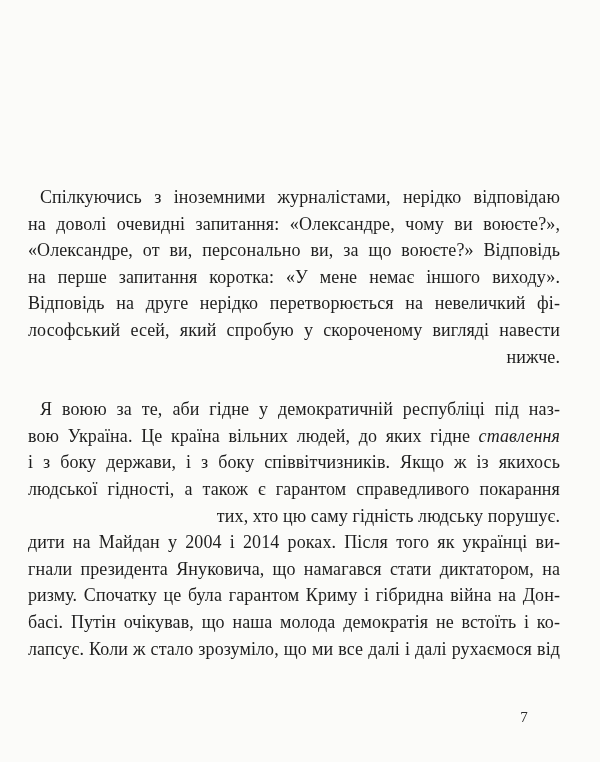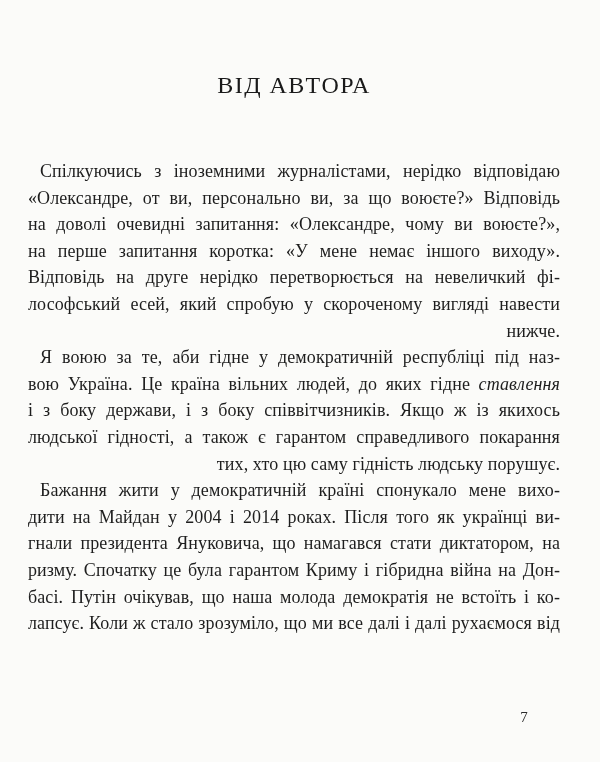--- a/index.html
+++ b/index.html
@@ -45,54 +45,53 @@
     overflow: hidden;
     white-space: nowrap;
   }
   .line.j {
     text-align: justify;
     text-align-last: justify;
     white-space: normal;
   }
   .line.ind {
     text-indent: 12px;
+    margin-top: 26px;
   }
   .line em {
     font-style: italic;
   }
   .page-number {
     position: absolute;
     top: 709px;
     left: 494px;
     width: 60px;
     text-align: center;
     font-size: 15px;
     color: #2a2a2a;
   }
 </style>
 </head>
 <body>
 
 <div class="page">
-  <h1 class="chapter-title">ВІД АВТОРА</h1>
 
   <div class="body-text" id="body-text">
       <div class="line j ind">Спілкуючись з іноземними журналістами, нерідко відповідаю</div>
+      <div class="line j">на доволі очевидні запитання: «Олександре, чому ви воюєте?»,</div>
       <div class="line j">«Олександре, от ви, персонально ви, за що воюєте?» Відповідь</div>
-      <div class="line j">на доволі очевидні запитання: «Олександре, чому ви воюєте?»,</div>
       <div class="line j">на перше запитання коротка: «У мене немає іншого виходу».</div>
       <div class="line j">Відповідь на друге нерідко перетворюється на невеличкий фі-</div>
       <div class="line j">лософський есей, який спробую у скороченому вигляді навести</div>
       <div class="line">нижче.</div>
       <div class="line j ind">Я воюю за те, аби гідне у демократичній республіці під наз-</div>
       <div class="line j">вою Україна. Це країна вільних людей, до яких гідне <em>ставлення</em></div>
       <div class="line j">і з боку держави, і з боку співвітчизників. Якщо ж із якихось</div>
       <div class="line j">людської гідності, а також є гарантом справедливого покарання</div>
       <div class="line">тих, хто цю саму гідність людську порушує.</div>
-      <div class="line j ind">Бажання жити у демократичній країні спонукало мене вихо-</div>
       <div class="line j">дити на Майдан у 2004 і 2014 роках. Після того як українці ви-</div>
       <div class="line j">гнали президента Януковича, що намагався стати диктатором, на</div>
       <div class="line j">ризму. Спочатку це була гарантом Криму і гібридна війна на Дон-</div>
       <div class="line j">басі. Путін очікував, що наша молода демократія не встоїть і ко-</div>
       <div class="line j">лапсує. Коли ж стало зрозуміло, що ми все далі і далі рухаємося від</div>
     </div>
 
   <div class="page-number">7</div>
 </div>
 

